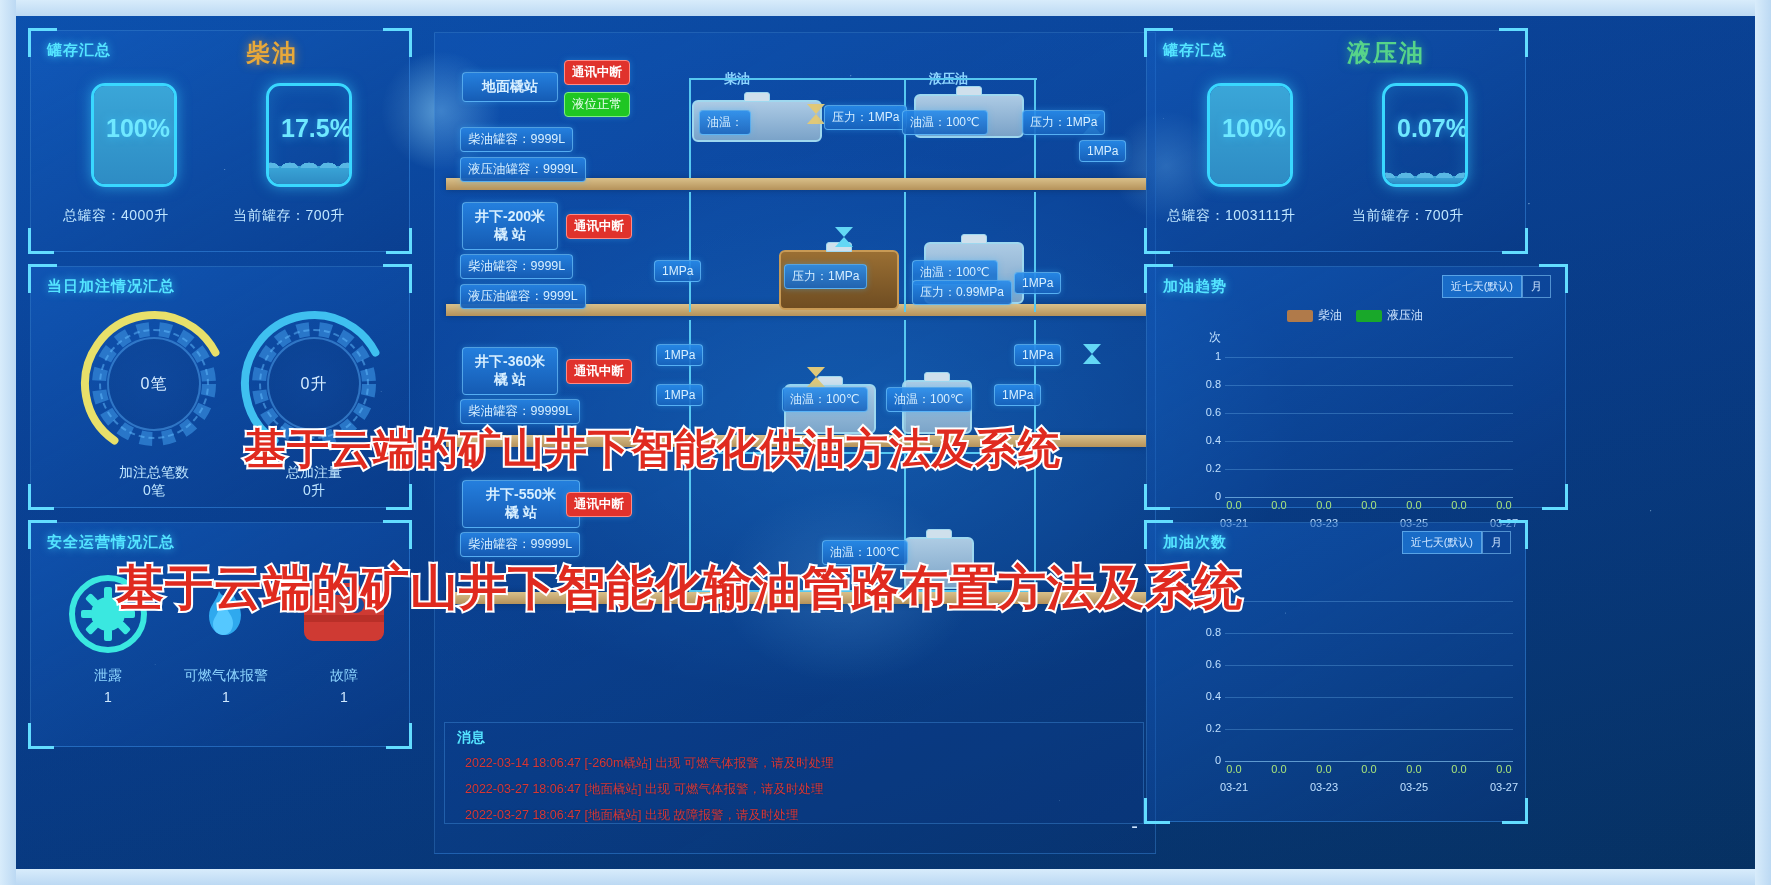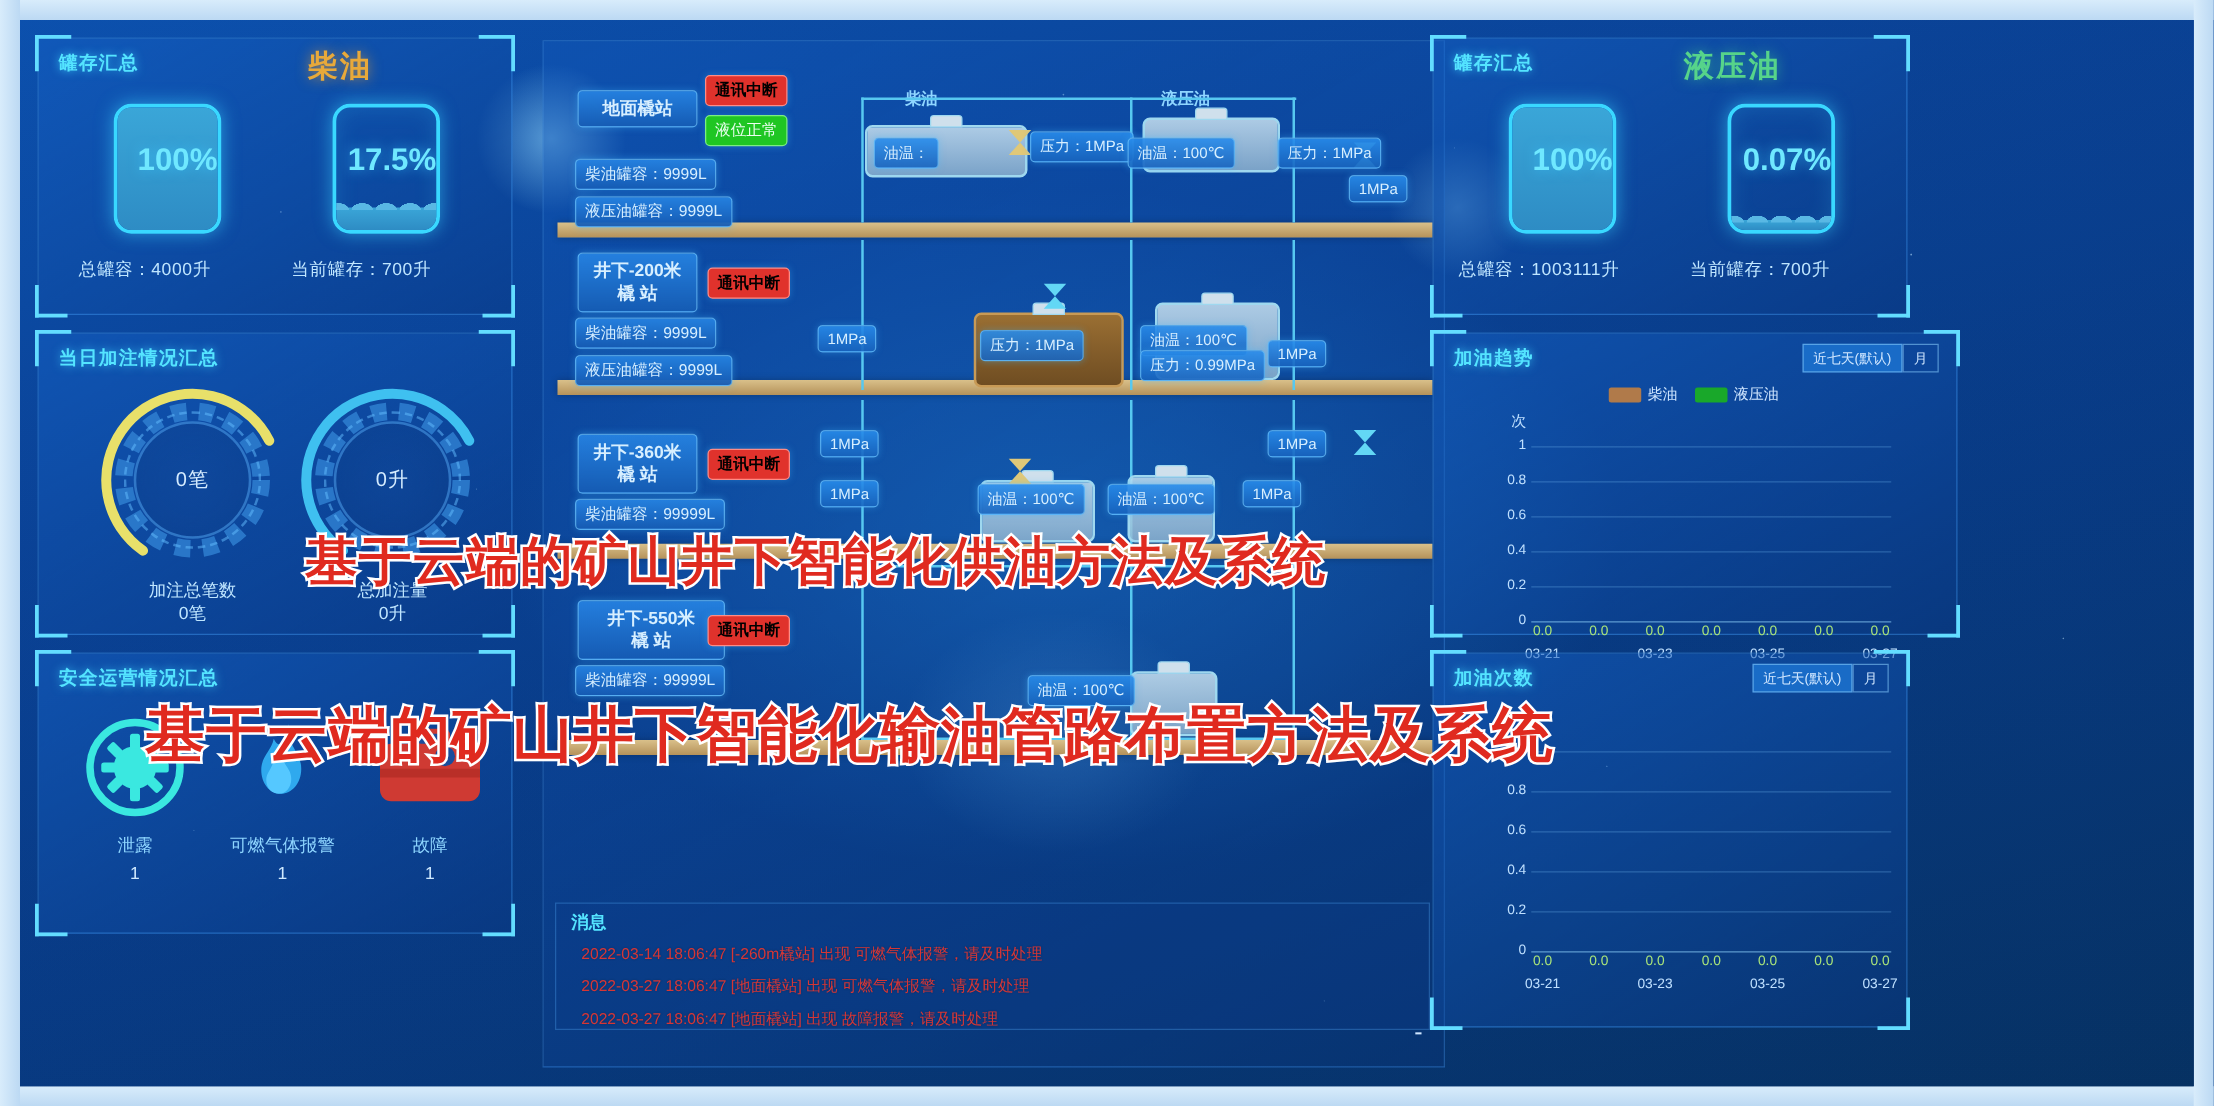--- a/index.html
+++ b/index.html
@@ -97,21 +97,21 @@
   .tank .fill { position:absolute; left:0; right:0; bottom:0; background:linear-gradient(180deg,#3aa6d8,#2e8cc4); }
   .tank .wave { position:absolute; left:-10%; width:120%; height:14px;
     background:
       radial-gradient(ellipse 14px 9px at 10% 100%, #59b8e4 60%, transparent 62%),
       radial-gradient(ellipse 14px 9px at 30% 100%, #59b8e4 60%, transparent 62%),
       radial-gradient(ellipse 14px 9px at 50% 100%, #59b8e4 60%, transparent 62%),
       radial-gradient(ellipse 14px 9px at 70% 100%, #59b8e4 60%, transparent 62%),
       radial-gradient(ellipse 14px 9px at 90% 100%, #59b8e4 60%, transparent 62%);
   }
   .tank .pct {
-    position:absolute; left:0; right:0; top:28px; text-align:right;
+    position:absolute; left:12px; right:0; top:28px; text-align:left;
     color:#6fe8ff; font-size:25px; font-weight:bold; text-shadow:0 0 10px rgba(60,200,255,.7);
   }
   .tank-cap { position:absolute; color:#bfe6ff; font-size:14px; letter-spacing:.5px; white-space:nowrap;}
 
   
   .gauge { position:absolute; width:150px; height:150px; }
   .gauge .dash {
     position:absolute; left:20px; top:20px; width:110px; height:110px; border-radius:50%;
     border:2px dashed rgba(100,190,255,.5);
   }
@@ -138,21 +138,21 @@
     background: linear-gradient(150deg, rgba(18,90,190,.38), rgba(8,50,120,.30));
     border:1px solid rgba(90,180,255,.25);
   }
   .chip {
     position:absolute; color:#d7efff; font-size:12.5px; padding:3px 7px;
     background: linear-gradient(180deg, rgba(38,130,225,.95), rgba(22,92,180,.95));
     border:1px solid rgba(120,205,255,.6); border-radius:4px; white-space:nowrap;
     box-shadow: 0 0 6px rgba(60,180,255,.35);
   }
   .chip.sta { font-size:14px; font-weight:bold; padding:5px 10px; text-align:center; }
-  .chip.alarm { background:#e0322c; border-color:#ff8b85; color:#000000; font-weight:bold; }
+  .chip.alarm { background:#e0322c; border-color:#ff8b85; color:#ffffff; font-weight:bold; }
   .chip.ok { background:#1fc623; border-color:#7dee80; color:#eafff0; font-weight:normal; }
   .chip.mpa { background: linear-gradient(180deg, rgba(40,140,235,.9), rgba(24,100,190,.9)); font-size:12px;}
   .pipe-h { position:absolute; height:12px; background:linear-gradient(180deg,#d9c08a,#b5925a); box-shadow:0 0 6px rgba(0,0,0,.25); }
   .line { position:absolute; background:#57c8f0; }
   .vline { width:2px; }
   .hline { height:2px; }
   .valve {
     position:absolute; width:0;height:0;
   }
   .valve:before, .valve:after{

